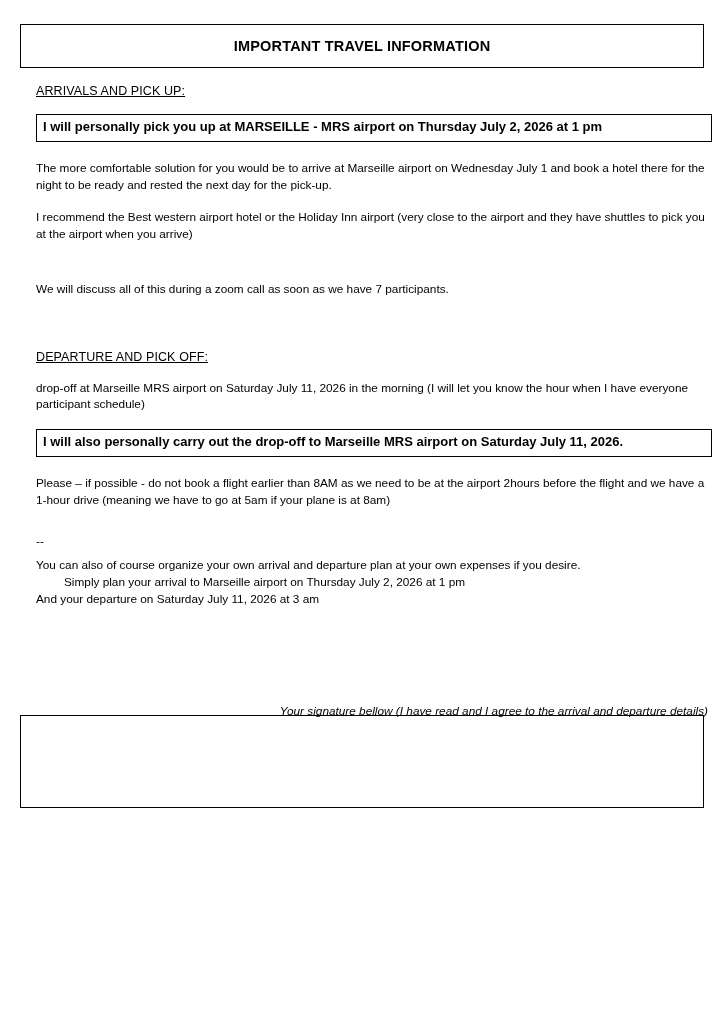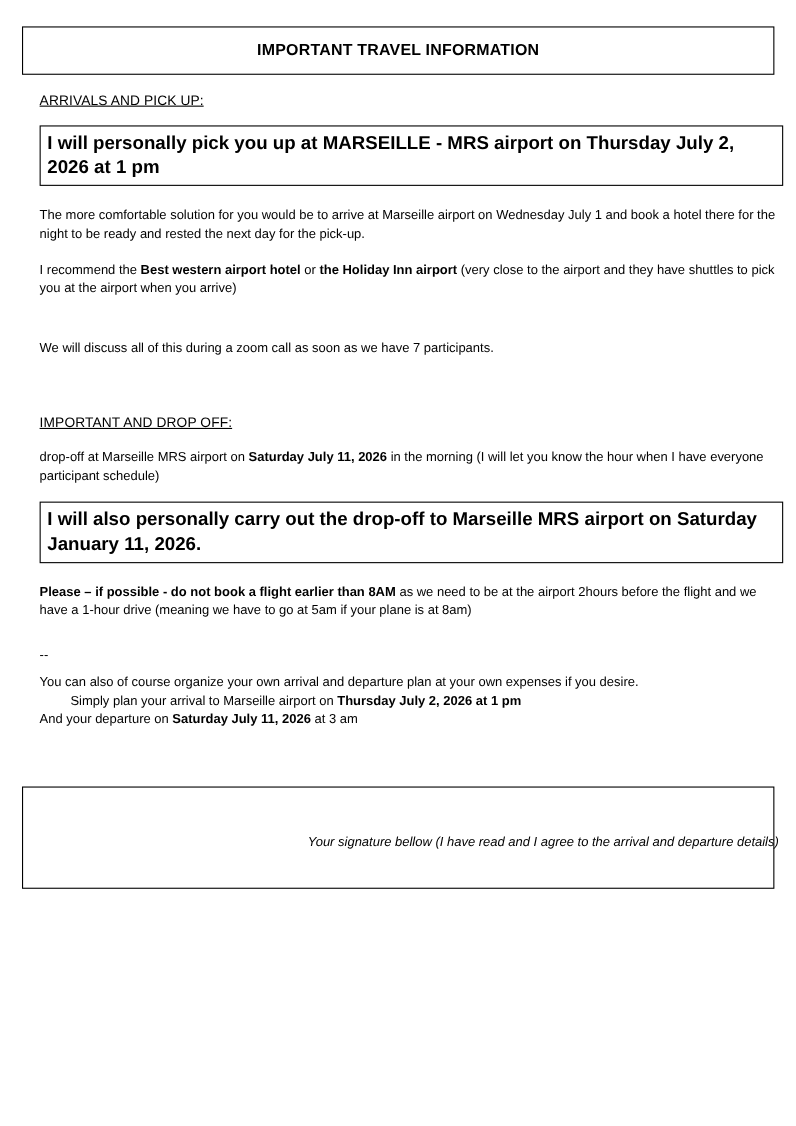--- a/index.html
+++ b/index.html
@@ -60,30 +60,30 @@
     line-height: 1.42;
     margin: 0 0 16px 0;
   }
 
   .highlight-box {
     border: 1px solid #000;
     box-sizing: border-box;
     width: 676px;
     padding: 4px 6px 5px 6px;
     margin: 0 0 18px 0;
-    font-size: 17px;
+    font-size: 13px;
     font-weight: bold;
     line-height: 1.3;
   }
 
   .gap-sm { height: 8px; }
   .gap-md { height: 22px; }
   .gap-lg { height: 36px; }
 
-  b, strong { font-weight: bold; }
+  b, strong { font-weight: normal; }
 
   .signature-note {
     font-size: 11.8px;
     font-style: italic;
     text-align: right;
     margin: 2px;
     padding-right: 2px;
   }
 
   .signature-box {
@@ -117,26 +117,26 @@
     <p class="para">The more comfortable solution for you would be to arrive at Marseille airport on Wednesday July 1 and book a hotel there for the night to be ready and rested the next day for the pick-up.</p>
 
     <p class="para"><span>I recommend the </span><b>Best western airport hotel</b><span> or </span><b>the Holiday Inn airport</b><span> (very close to the airport and they have shuttles to pick you at the airport when you arrive)</span></p>
 
     <div class="gap-md"></div>
 
     <p class="para">We will discuss all of this during a zoom call as soon as we have 7 participants.</p>
 
     <div class="gap-lg"></div>
 
-    <div class="section-heading">IMPORTANT AND DROP OFF:</div>
+    <div class="section-heading">DEPARTURE AND PICK OFF:</div>
 
     <p class="para"><span>drop-off at Marseille MRS airport on </span><b>Saturday July 11, 2026</b><span> in the morning (I will let you know the hour when I have everyone participant schedule)</span></p>
 
     <div class="highlight-box">
-      <span>I will also personally carry out the drop-off to Marseille MRS airport on Saturday January 11, 2026.</span>
+      <span>I will also personally carry out the drop-off to Marseille MRS airport on Saturday July 11, 2026.</span>
     </div>
 
     <p class="para"><b>Please – if possible - do not book a flight earlier than 8AM</b><span> as we need to be at the airport 2hours before the flight and we have a 1-hour drive (meaning we have to go at 5am if your plane is at 8am)</span></p>
 
     <div class="gap-sm"></div>
 
     <p class="para" style="margin-bottom:8px;">--</p>
 
     <p class="para" style="margin-bottom:0;">You can also of course organize your own arrival and departure plan at your own expenses if you desire.</p>
 

